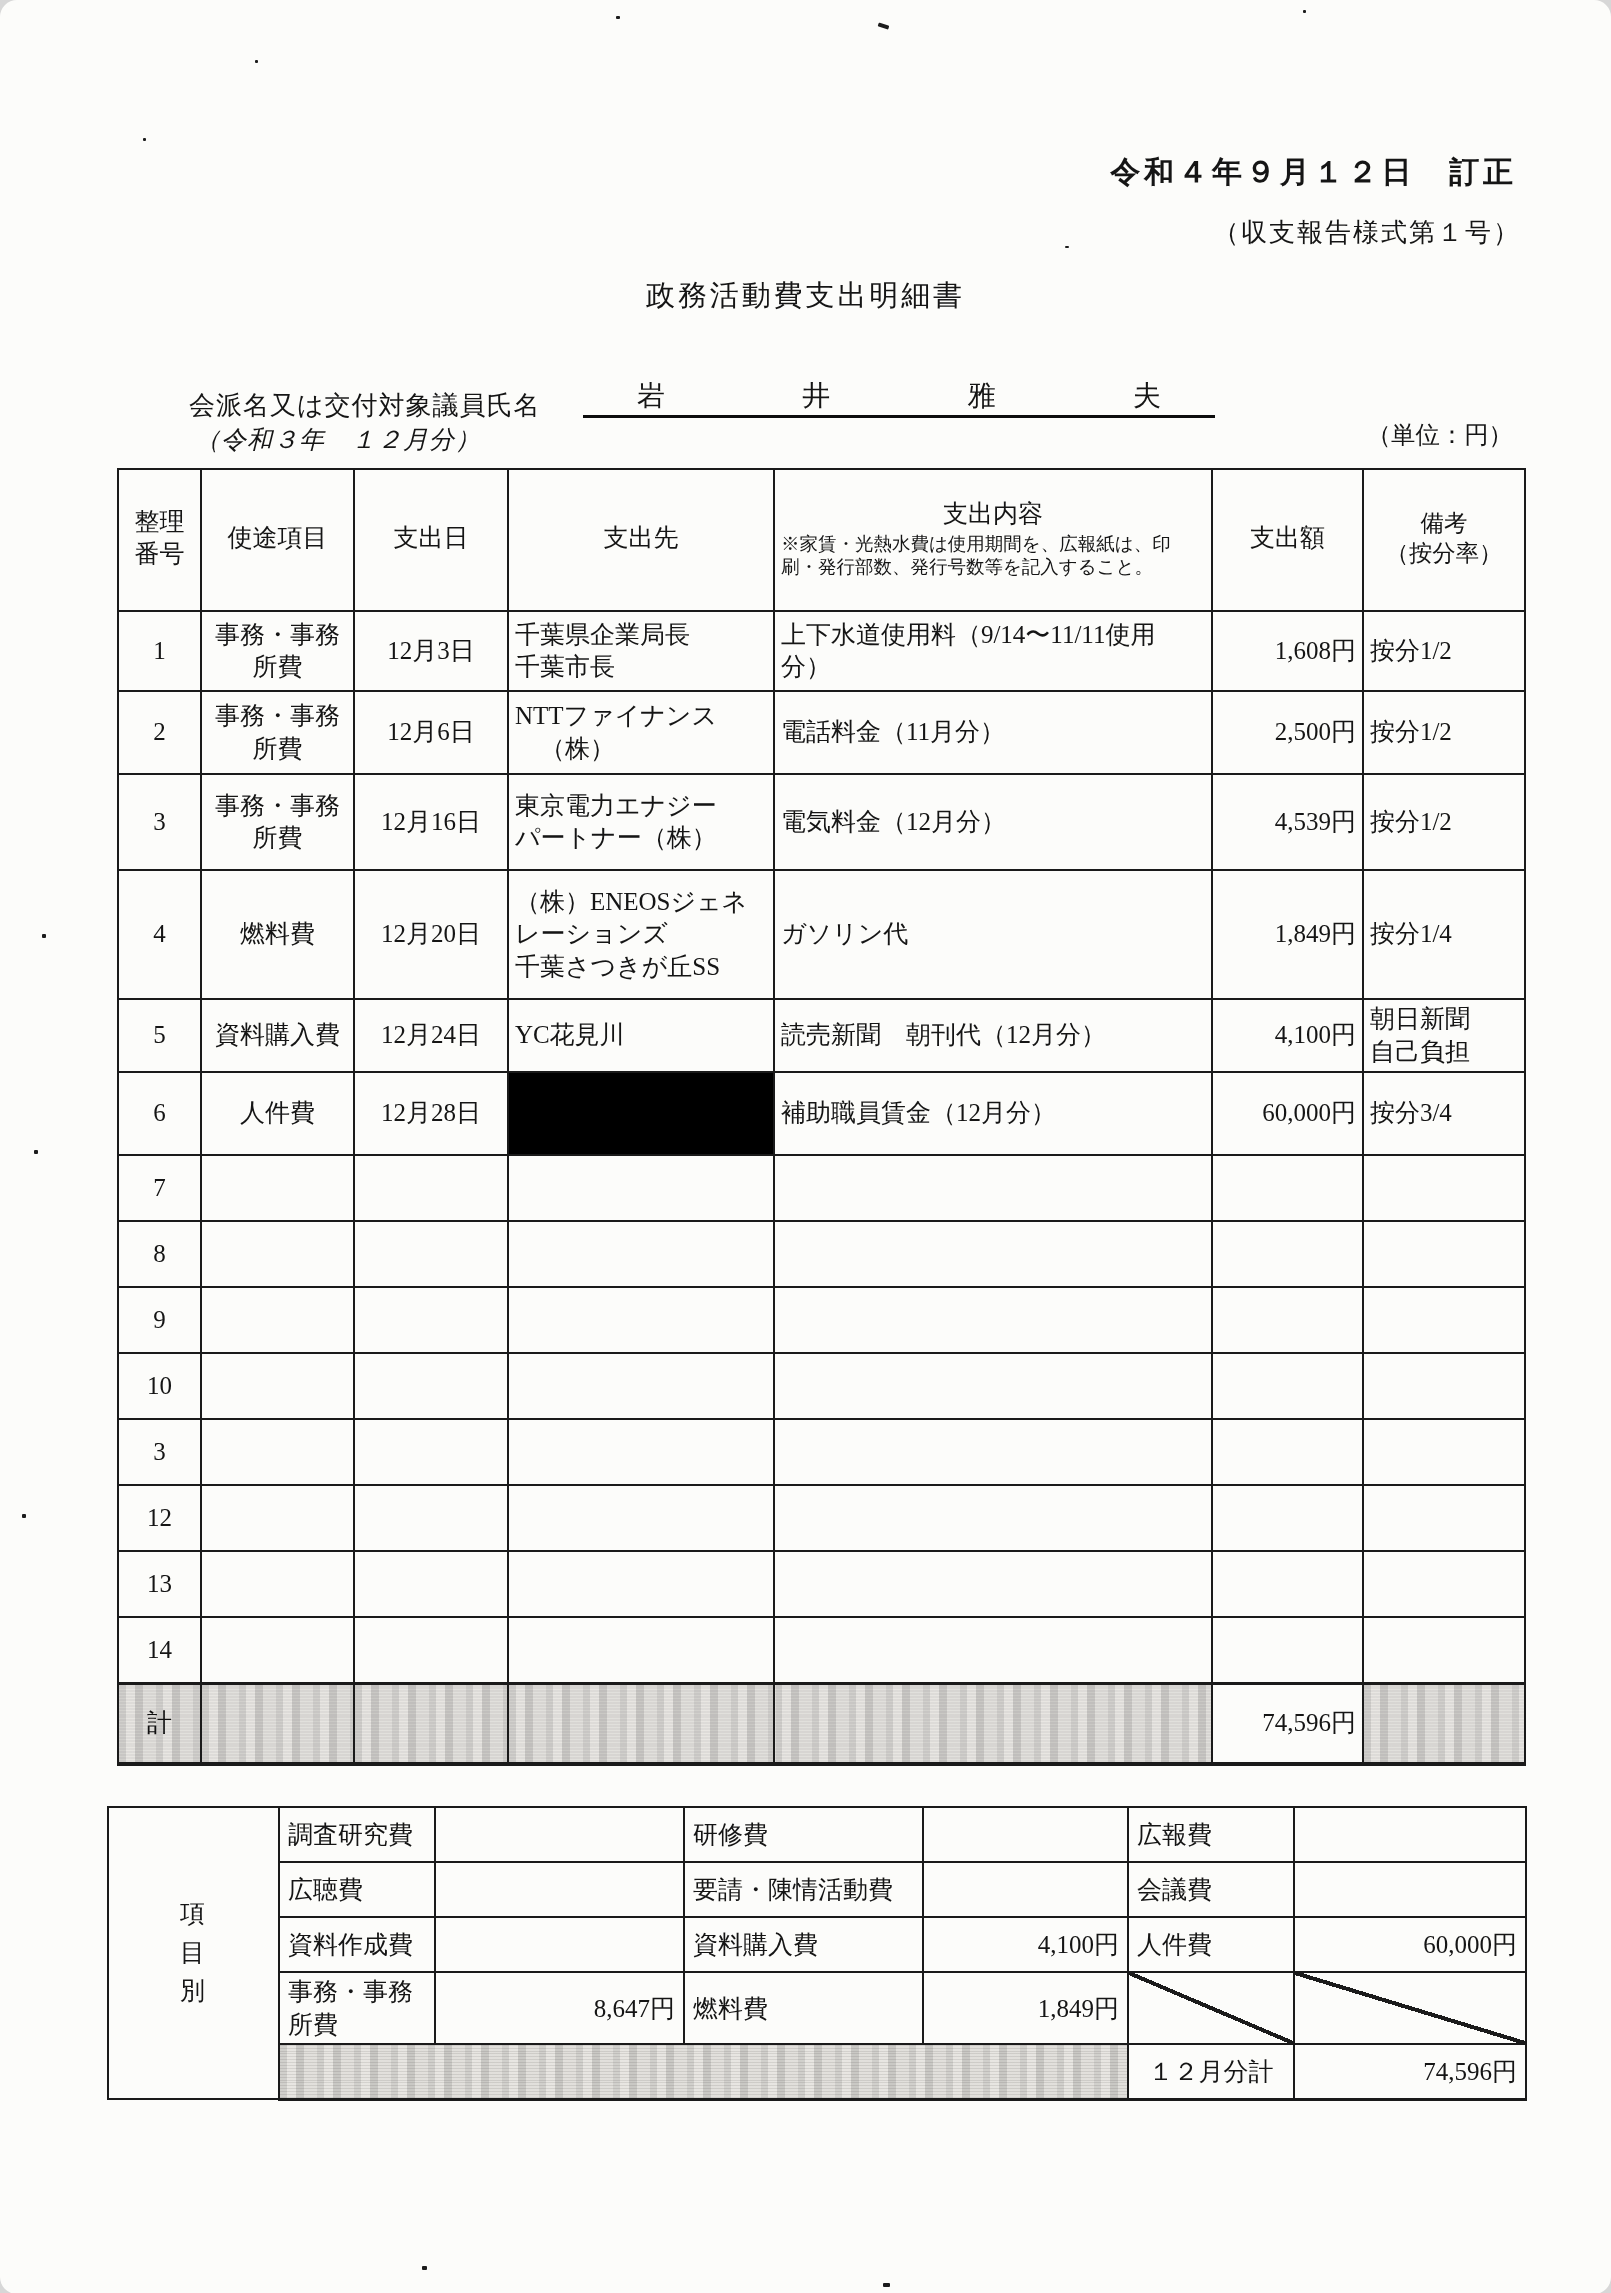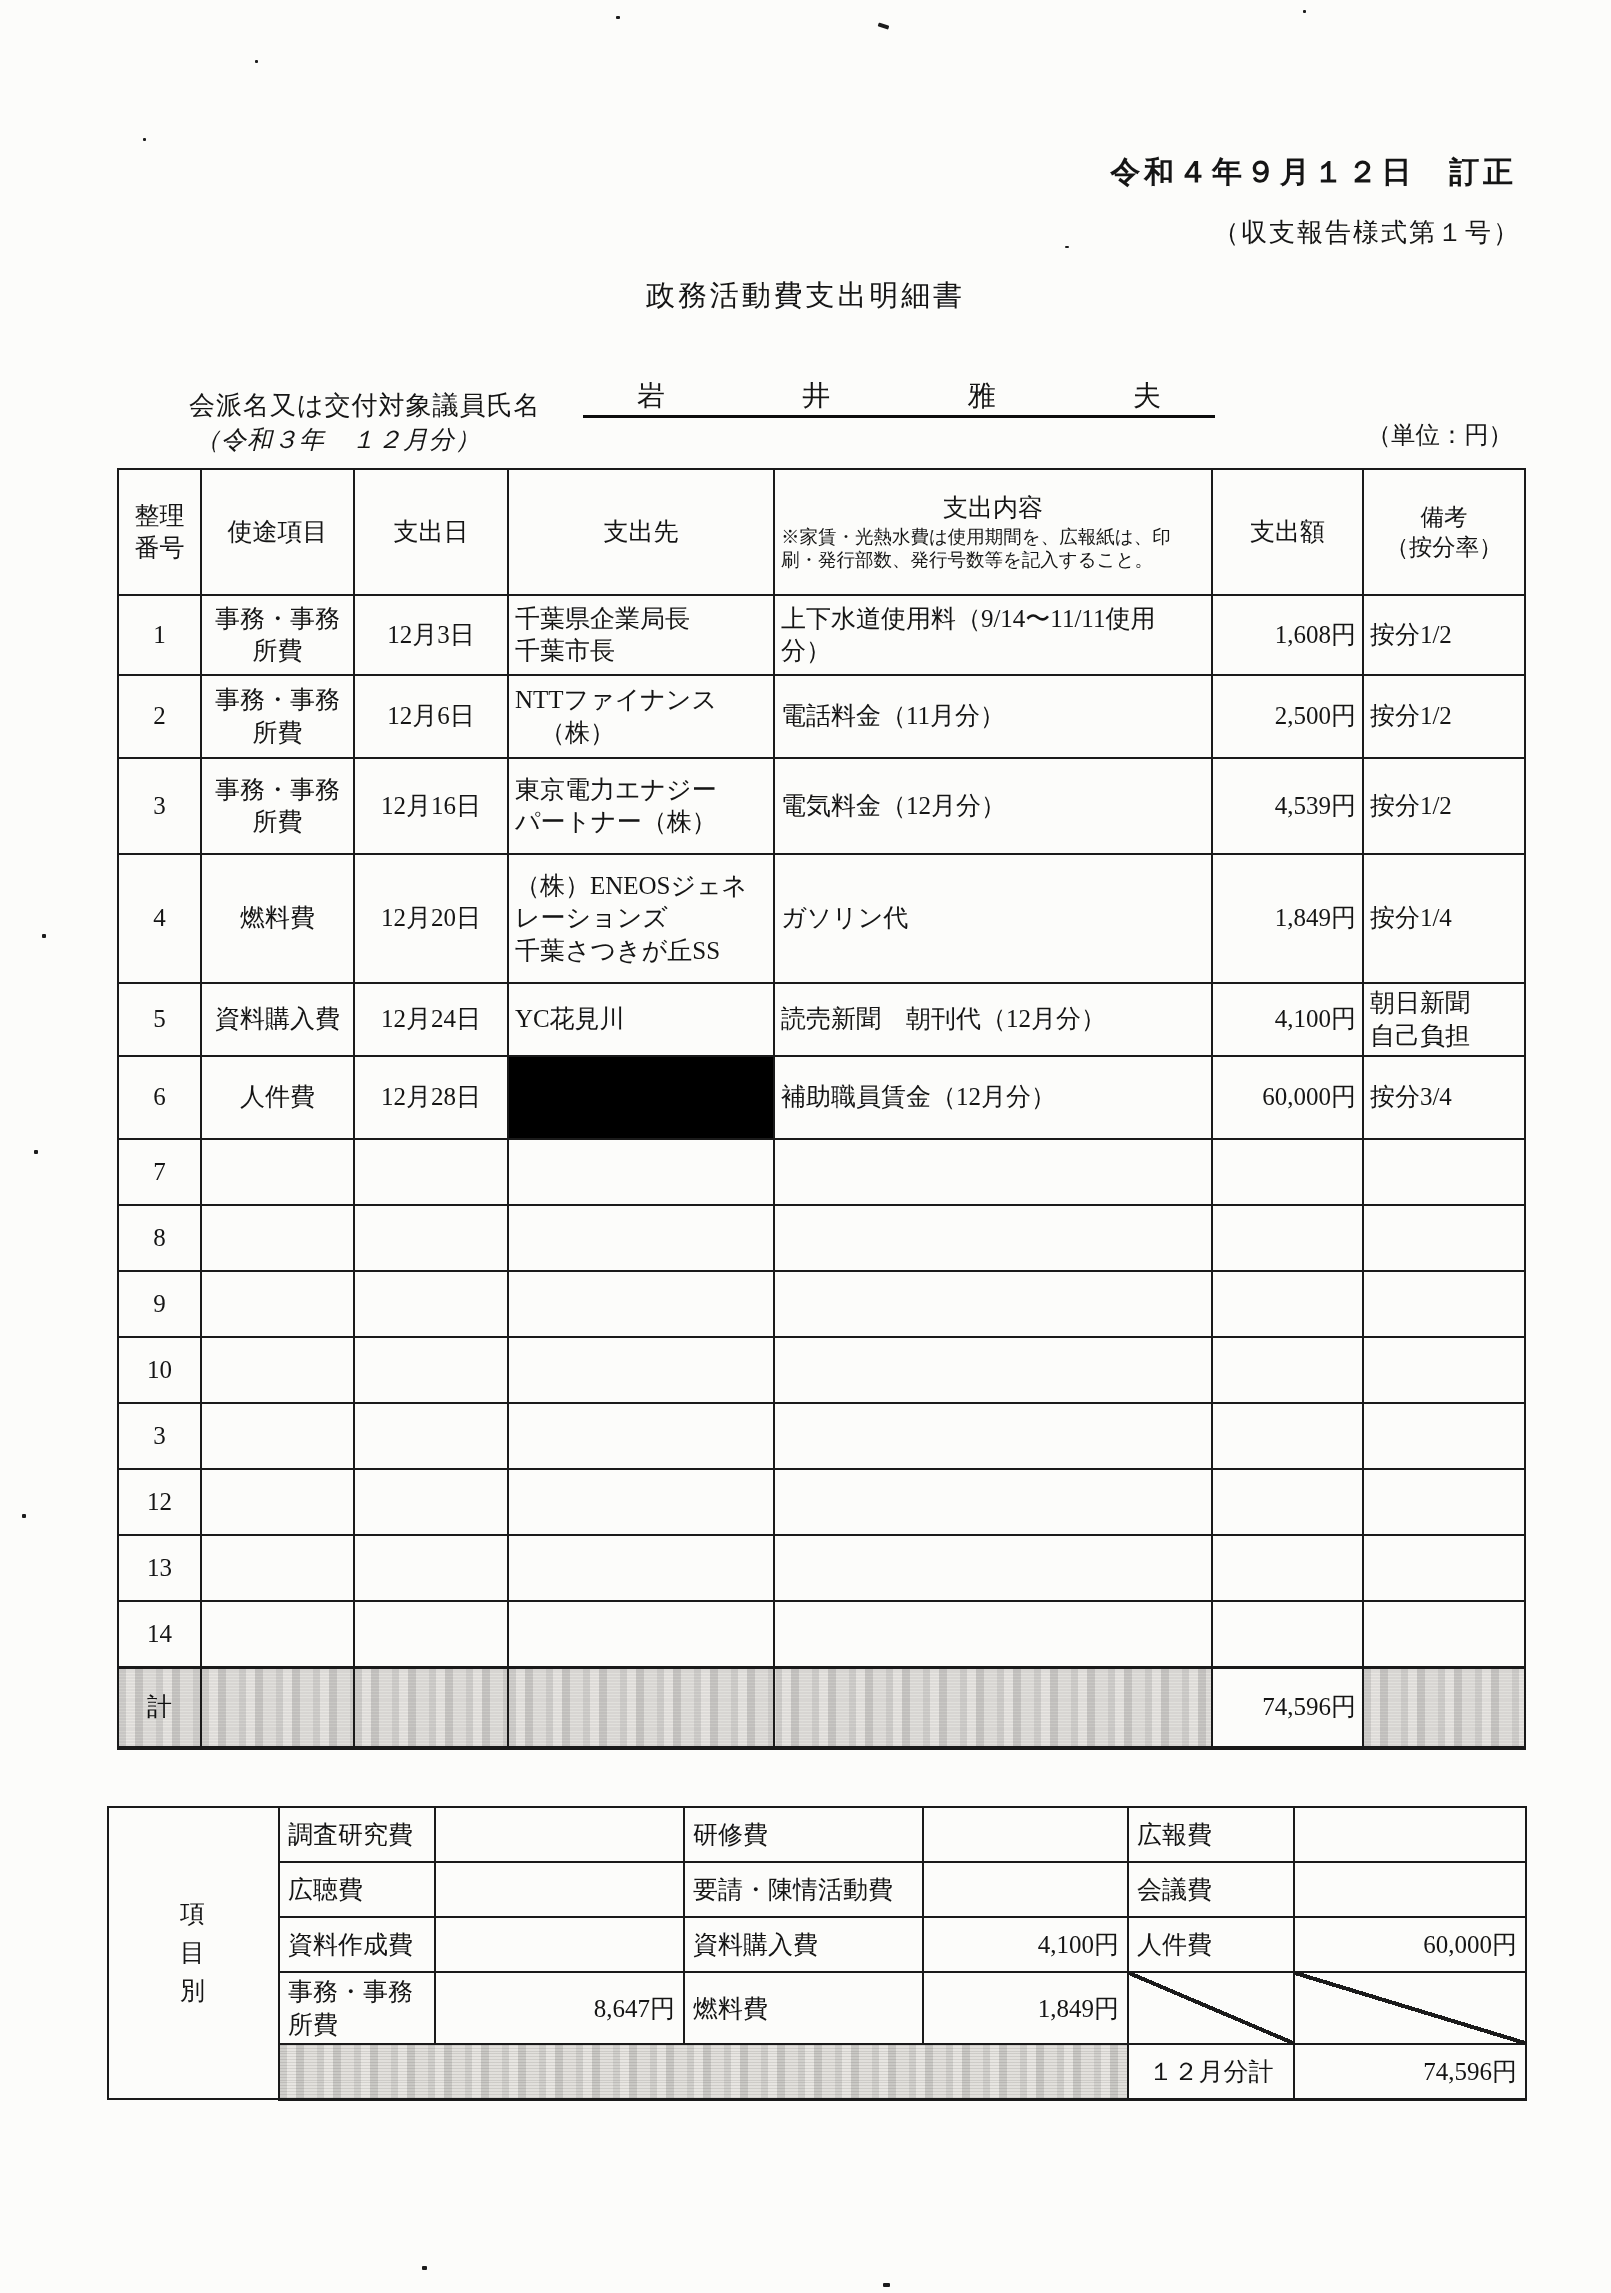--- a/index.html
+++ b/index.html
@@ -4,39 +4,40 @@
 <style>
   html,body{margin:0;padding:0;background:#d7d7d7;}
   .doc{
     position:relative;
     width:1611px;height:2294px;
     margin:0 auto;
     background:#fcfcfa;
     font-family:"Liberation Serif","DejaVu Serif",serif;
     color:#151515;
     overflow:hidden;
+    border-radius:17px;
   }
   
   .date-line{position:absolute;top:152px;right:94px;font-size:30px;font-weight:600;letter-spacing:3.9px;}
   .format-line{position:absolute;top:215px;right:90px;font-size:26px;letter-spacing:2px;}
   .title{position:absolute;top:276px;left:0;width:100%;text-align:center;font-size:29px;letter-spacing:2.9px;}
   .name-label{position:absolute;top:388px;left:189px;font-size:26px;letter-spacing:1px;}
   .name-line{position:absolute;top:369px;left:583px;width:632px;height:49px;
     border-bottom:3.9px solid #0d0d0d;display:flex;justify-content:space-between;
     padding:0 54px;box-sizing:border-box;font-size:28px;align-items:flex-end;}
   .period{position:absolute;top:423px;left:195px;font-size:25px;letter-spacing:1px;font-style:italic;}
   .unit{position:absolute;top:419px;right:98px;font-size:24.4px;}
   
   table{border-collapse:collapse;table-layout:fixed;}
   .mt{position:absolute;top:468px;left:117px;width:1407px;border:2.9px solid #141414;}
   .mt td{border:2px solid #1a1a1a;border-top-width:2.9px;border-bottom-width:2.9px;
     padding:2px 5.9px;vertical-align:middle;font-size:25px;line-height:1.3;overflow:hidden;}
   .st{position:absolute;top:1806px;left:107px;width:1417px;border:2.9px solid #141414;}
   .st td{border:2px solid #1a1a1a;padding:2px 8px;vertical-align:middle;font-size:25px;overflow:hidden;}
-  .rh-hdr{height:126px;} .rh-a{height:80px;} .rh-b{height:83px;} .rh-c{height:96px;}
+  .rh-hdr{height:142px;font-family:Liberation Mono, monospace;} .rh-a{height:80px;} .rh-b{height:83px;} .rh-c{height:96px;}
   .rh-d{height:129px;} .rh-e{height:73px;} .rh-f{height:83px;}
   .rh-empty{height:66px;} .rh-total{height:81px;}
   .rh-total td{border-top-width:3.9px;border-bottom-width:4.9px;}
   .sr{height:55px;}
   .st tr:last-child td{border-bottom-width:3.9px;}
   .ctr{text-align:center;}
   .rgt{text-align:right;padding-right:9.8px;}
   .pre{white-space:pre-line;}
   .sm{font-size:19.5px;}
   .hc{text-align:center;}

